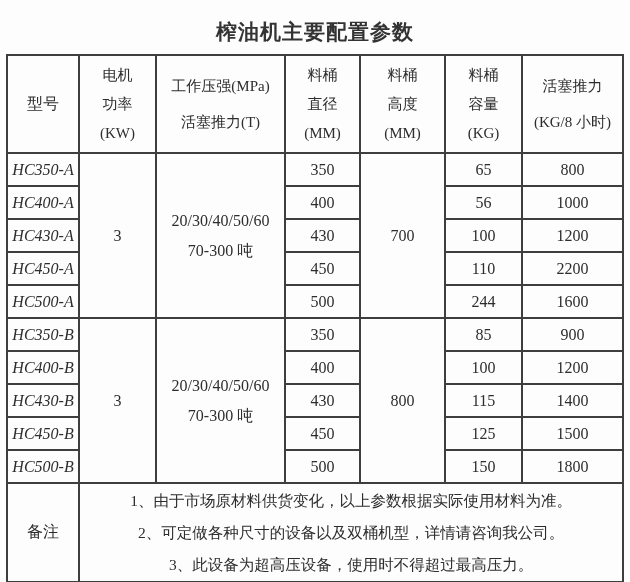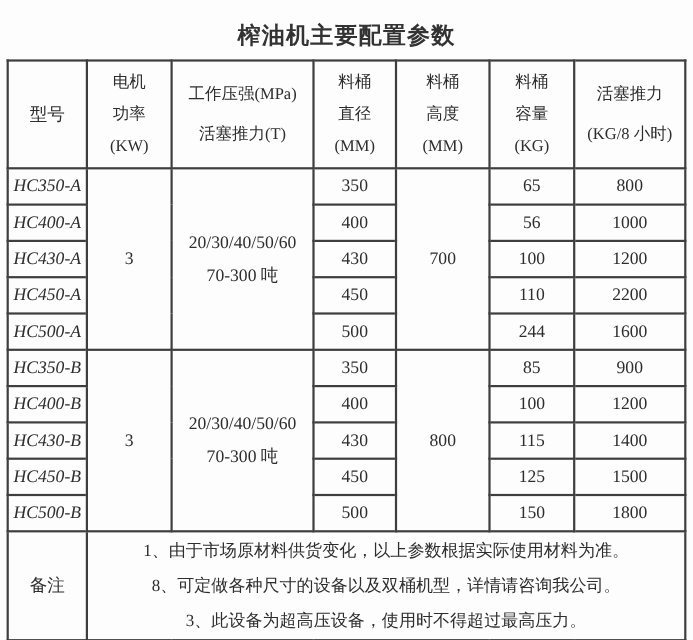--- a/index.html
+++ b/index.html
@@ -182,20 +182,20 @@
       <td class="model-cell">HC500-B</td>
       <td>500</td>
       <td>150</td>
       <td>1800</td>
     </tr>
 
     <tr class="remarks-row">
       <td>备注</td>
       <td colspan="6" class="remarks-content">
         <div class="rline">1、由于市场原材料供货变化，以上参数根据实际使用材料为准。</div>
-        <div class="rline">8、可定做各种尺寸的设备以及双桶机型，详情请咨询我公司。</div>
+        <div class="rline">2、可定做各种尺寸的设备以及双桶机型，详情请咨询我公司。</div>
         <div class="rline">3、此设备为超高压设备，使用时不得超过最高压力。</div>
       </td>
     </tr>
   </tbody>
     </table>
 
 </div>
 
 </body></html>

